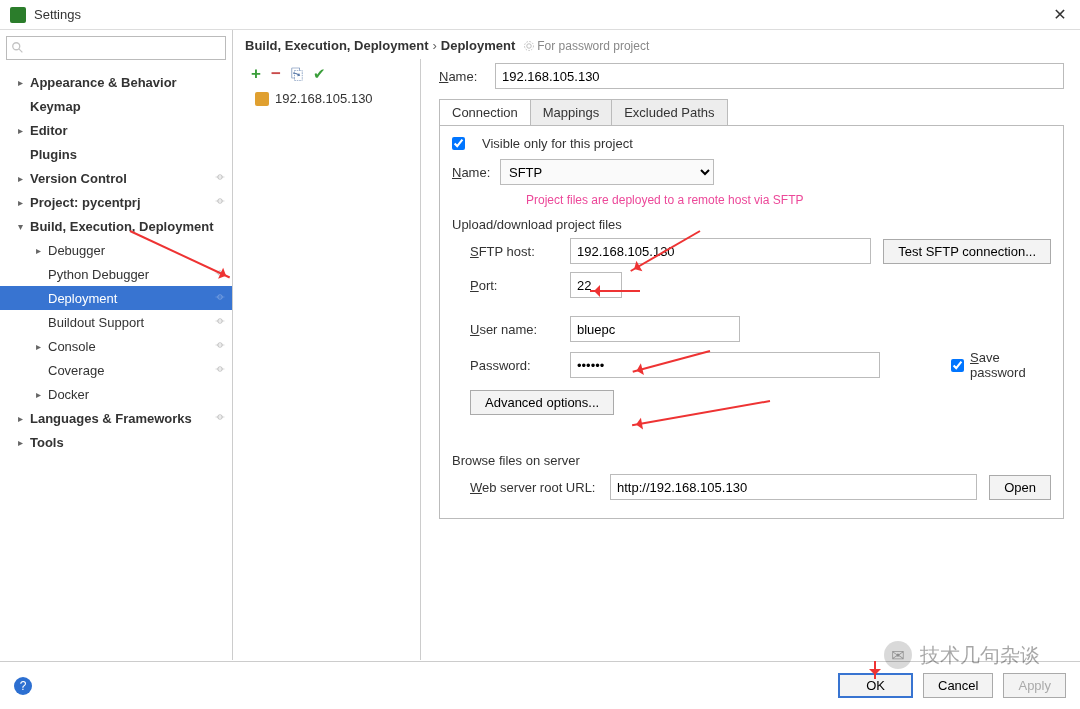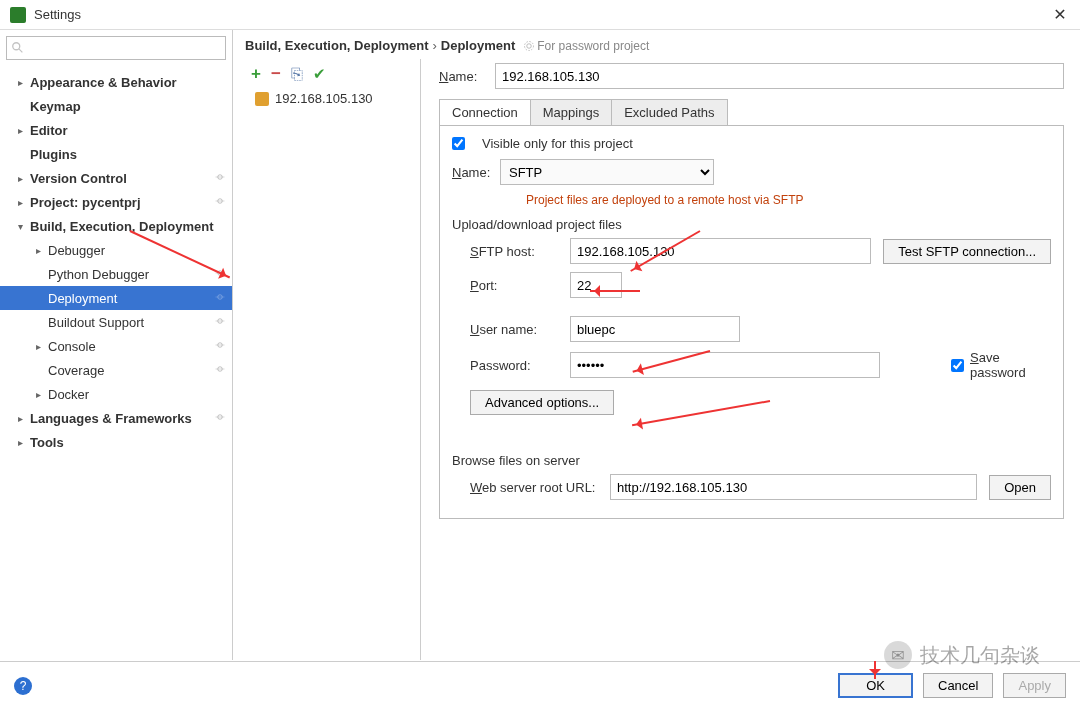--- a/index.html
+++ b/index.html
@@ -55,21 +55,21 @@
 .tab.active { background: #fff; }
 .tabbox { border: 1px solid #bbb; padding: 10px 12px; }
 
 .form-row { display: flex; align-items: center; margin-bottom: 8px; }
 .form-row > label { width: 100px; }
 .form-row .field { flex: 1; }
 .form-row .btn-side { margin-left: 12px; }
 
 .section-label { margin: 10px 0 6px 0; }
 
-.help-text { color: #c2410c; font-size: 12px; margin: 4px 0 10px 74px; }
+.help-text { color: #ec4899; font-size: 12px; margin: 4px 0 10px 74px; }
 
 .bottom-bar { position: absolute; bottom: 0; left: 0; right: 0; height: 48px; border-top: 1px solid #ccc; display: flex; align-items: center; padding: 0 14px; }
 .bottom-bar .help { width: 18px; height: 18px; border-radius: 50%; background: #2c6fd1; color: #fff; text-align: center; line-height: 18px; font-size: 12px; }
 .bottom-bar .btns { margin-left: auto; display: flex; gap: 10px; }
 .bottom-bar button.ok { border: 2px solid #3874d1; padding: 3px 26px; }
 
 .gear-ico { width: 12px; height: 12px; }
 
 
 .arrow { position: absolute; height: 2px; background: #e33; transform-origin: left center; }

